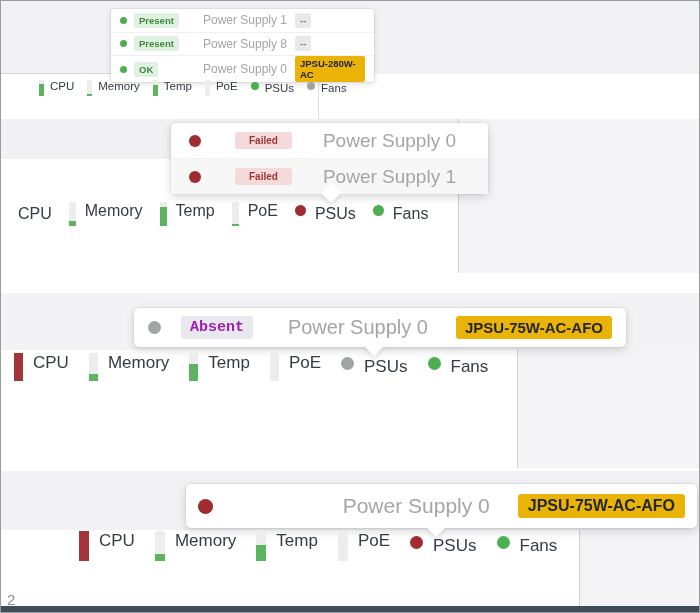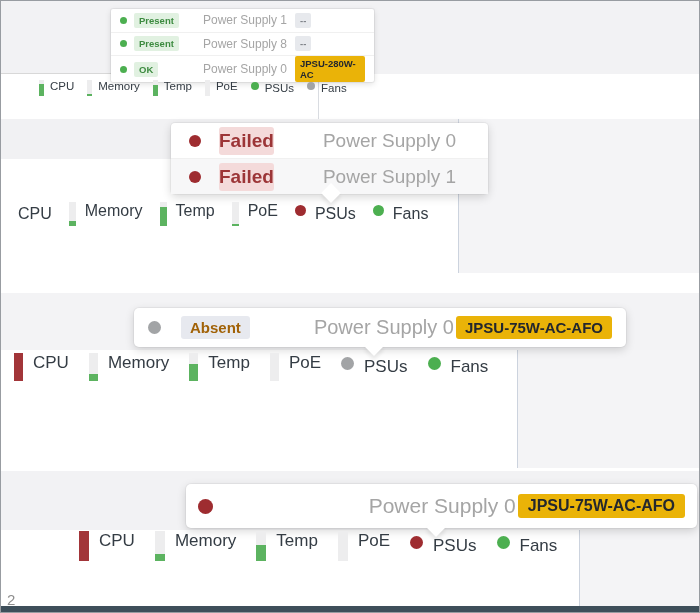--- a/index.html
+++ b/index.html
@@ -54,37 +54,37 @@
   .dot.danger { background:#9e2c30; }
   .card-sm .dot { width:7px;  height:7px; }
   .card-md .dot { width:12px; height:12px; }
   .card-lg .dot { width:13px; height:13px; }
   .card-xl .dot { width:15px; height:15px; }
 
   
   .badge { display:inline-block; font-weight:bold; border-radius:3px; line-height:normal; }
   .badge.success { background:#e1f1e1; color:#3d8b40; }
   .badge.danger  { background:#f4dada; color:#9c3537; }
-  .badge.neutral { background:#e7e9ef; color:#a16207; }
+  .badge.neutral { background:#e7e9ef; color:#a21caf;font-family:Liberation Mono, monospace; }
   .badge.model   { background:#eab308; color:#23272e; }
   .badge.muted   { background:#e7e9ed; color:#7d8187; }
   .card-sm .badge { font-size:9.5px; padding:2px 5px; margin-left:7px; border-radius:2px; }
-  .card-md .badge { font-size:19px; padding:3px 0; margin-left:18px; }
+  .card-md .badge { font-size:10px; padding:3px 14px; margin-left:34px; }
   .card-lg .badge { font-size:15px; padding:3px 9px; margin-left:20px; }
   .card-xl .badge { font-size:16px; padding:3px 10px; margin-left:20px; }
 
   .psu-name { margin-left:auto; color:#a5a5a5; white-space:nowrap; }
   .card-sm .psu-name { font-size:12px; }
   .card-md .psu-name { font-size:19px; padding-right:14px; }
   .card-lg .psu-name { font-size:20px; }
   .card-xl .psu-name { font-size:21px; }
 
   .modelslot { display:flex; justify-content:flex-start; }
   .card-sm .modelslot { width:70px; margin-left:8px; }
-  .card-lg .modelslot, .card-xl .modelslot { margin-left:2px; }
+  .card-lg .modelslot, .card-xl .modelslot { margin-left:28px; }
   .modelslot .badge { margin-left:0; }
 
   
   .metrics { position:absolute; display:flex; align-items:center; color:#343c44; }
   .metric { display:flex; cursor:default; }
   .gauge { position:relative; background:#ededee; display:inline-block; overflow:hidden; flex:0 0 auto; }
   .gauge .fill { position:absolute; bottom:0; left:0; width:100%; background:#5cb360; display:block; }
   .gauge .fill.darkred { background:#a23539; }
 
   .m-sm { left:38px; top:79px;  gap:13px; font-size:11.5px; }

